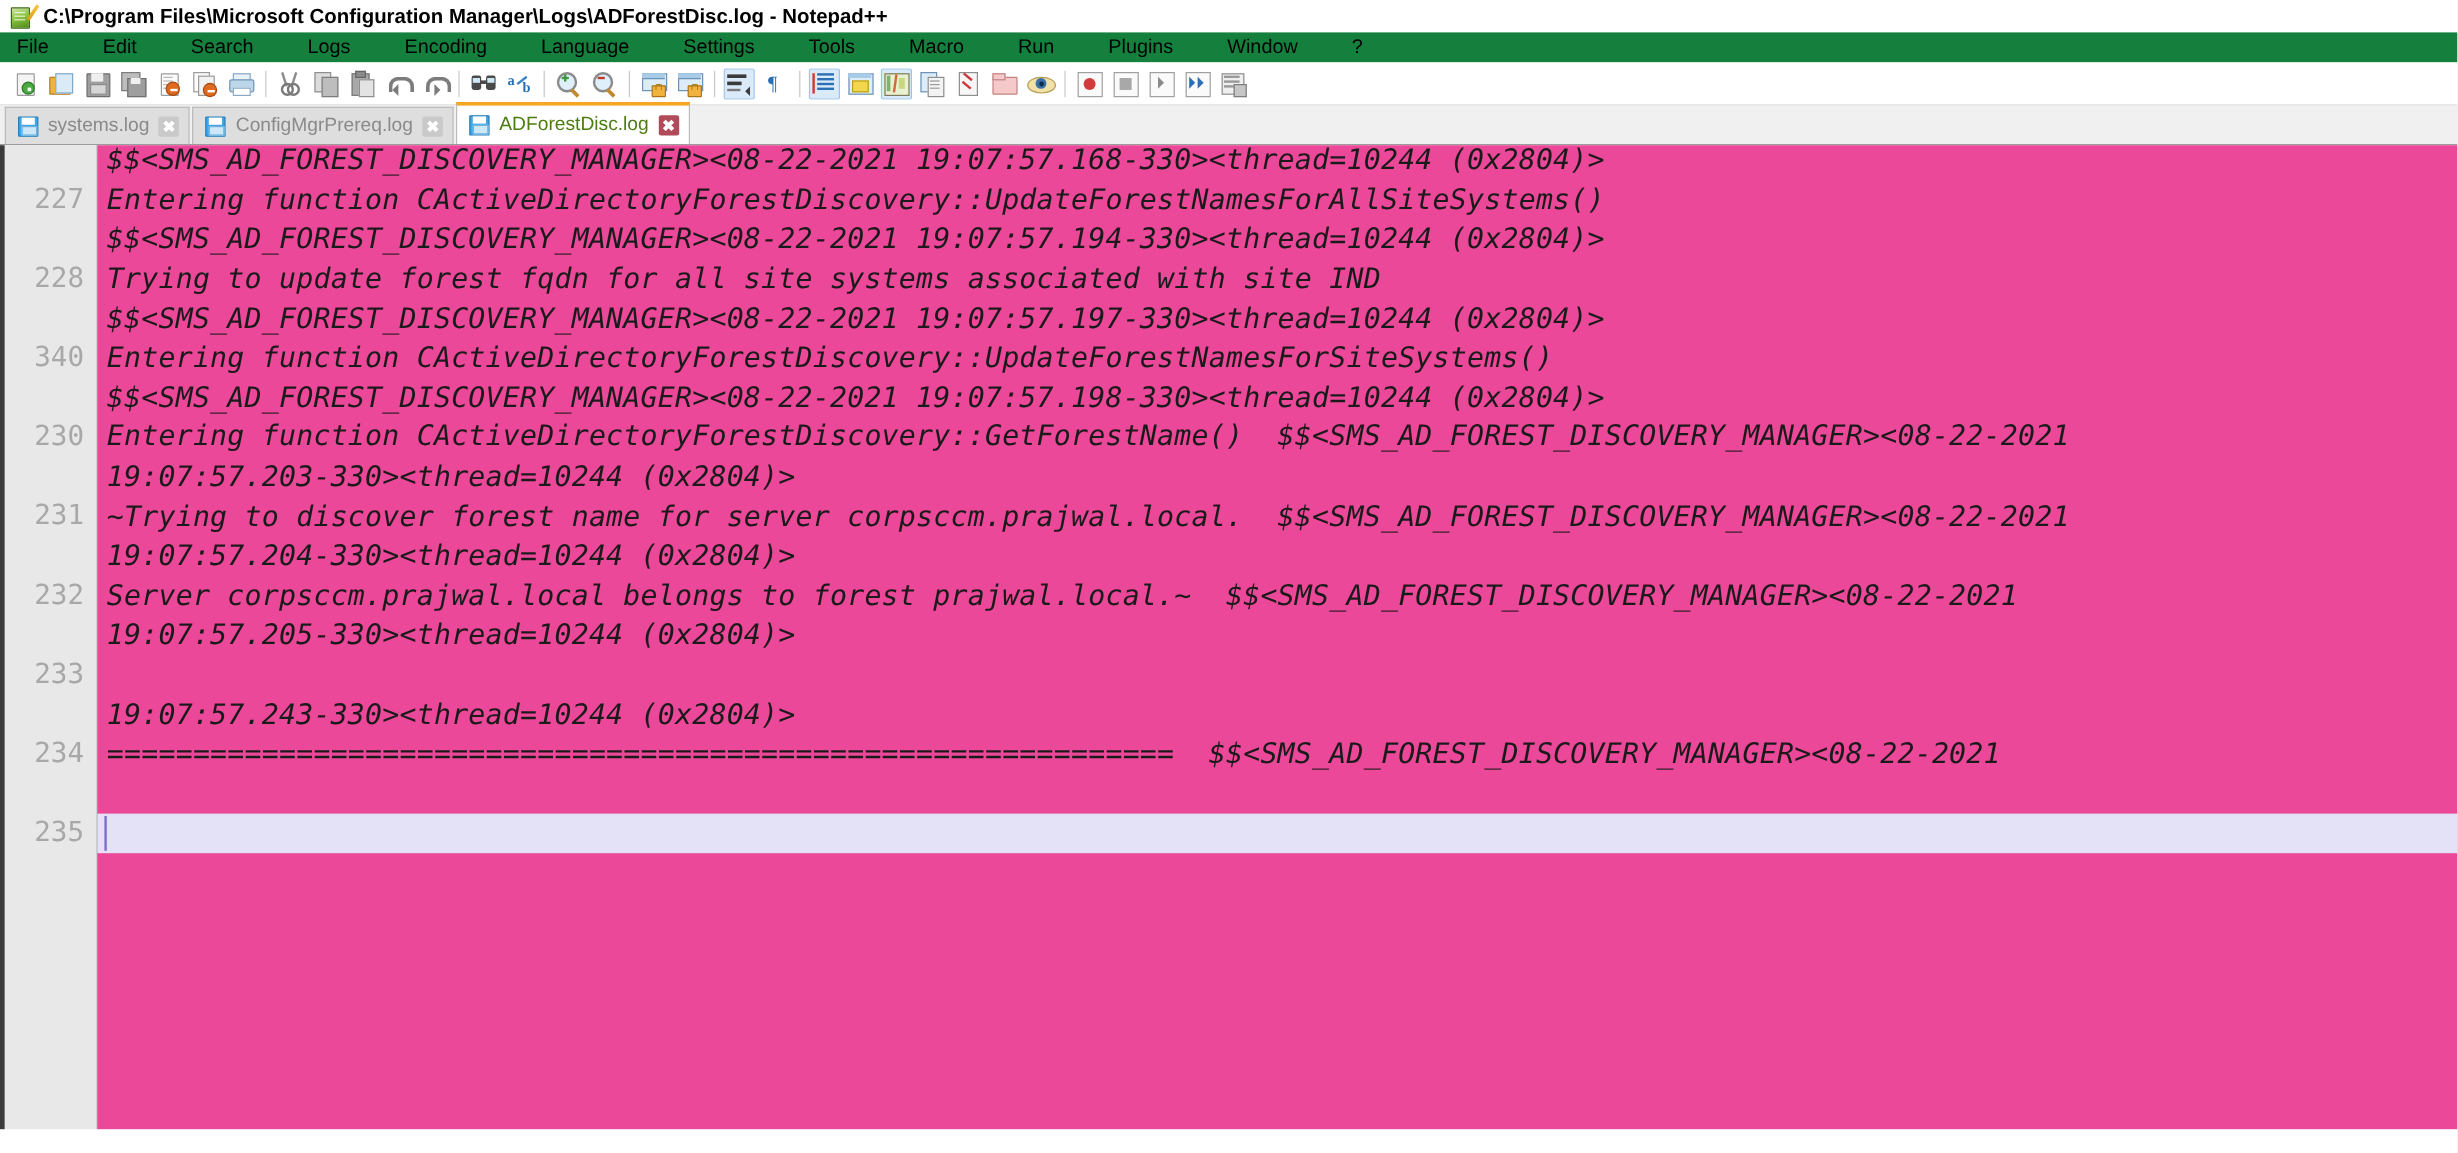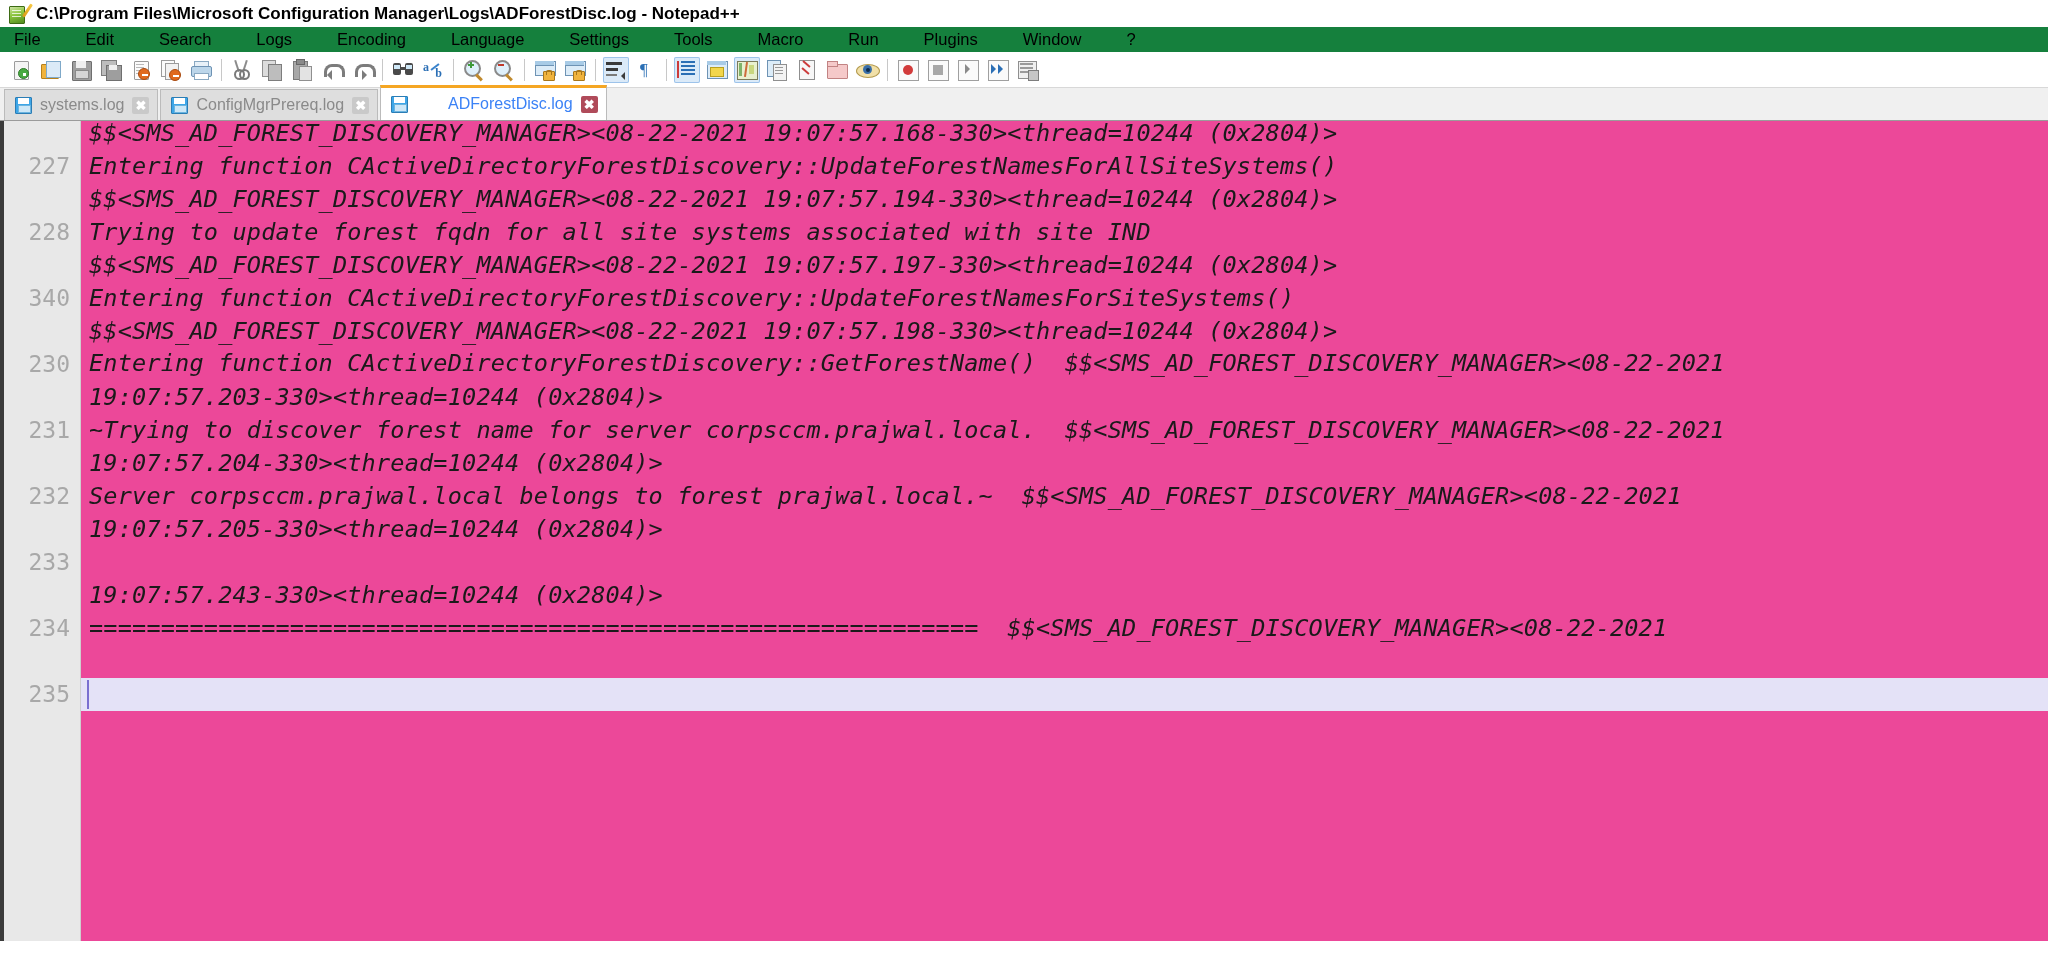--- a/index.html
+++ b/index.html
@@ -130,21 +130,21 @@
     border-left: 1px solid #bbbbbb;
     border-right: 1px solid #bbbbbb;
     height: 32px;
     z-index: 2;
   }
   .tab-label {
     font-size: 16px;
     color: #8a8a8a;
     white-space: nowrap;
   }
-  .tab.active .tab-label { color: #3b82f6; margin-left: 32px; }
+  .tab.active .tab-label { color: #4d7c0f; }
 
   .disk-icon {
     width: 17px; height: 17px;
     position: relative;
     flex: 0 0 auto;
   }
   .disk-icon .body {
     position:absolute; inset:0;
     background:#3da6e8;
     border:1px solid #2b7db5;

